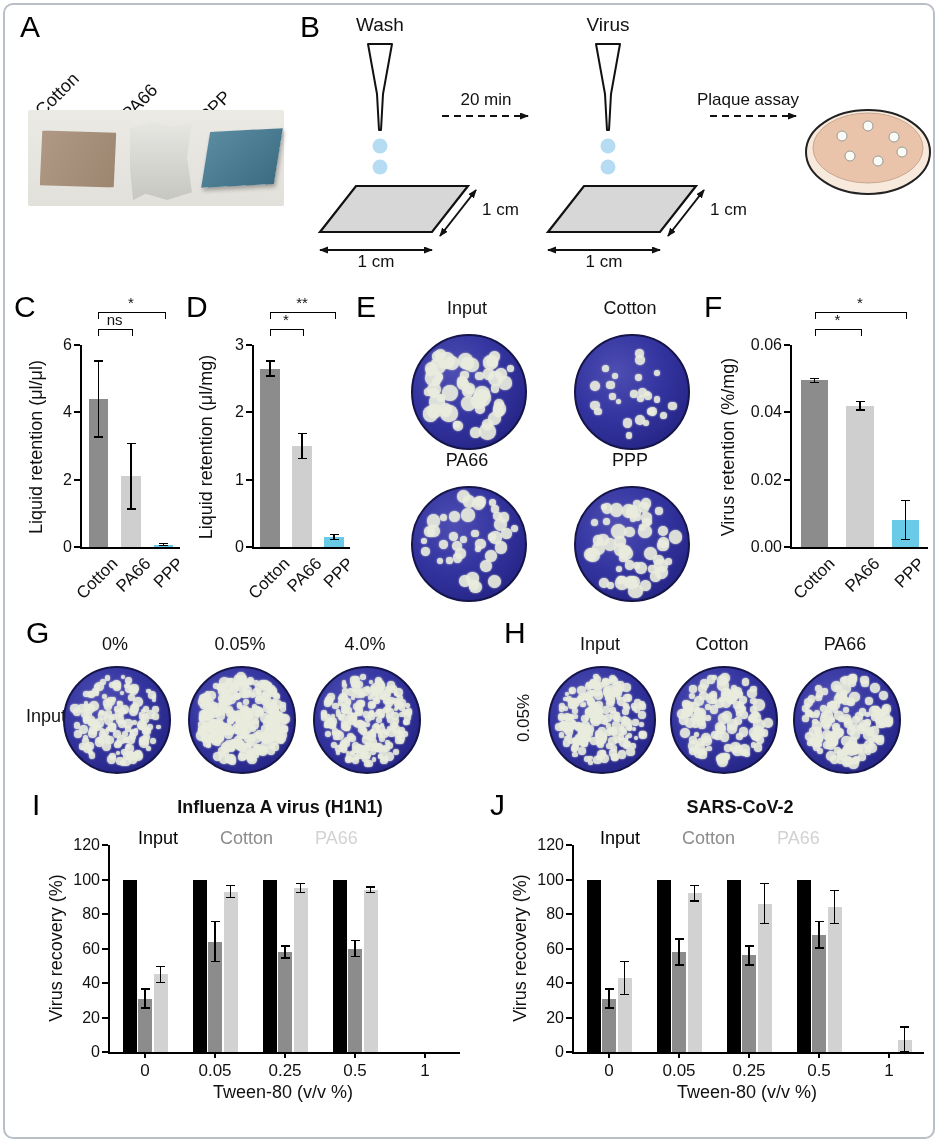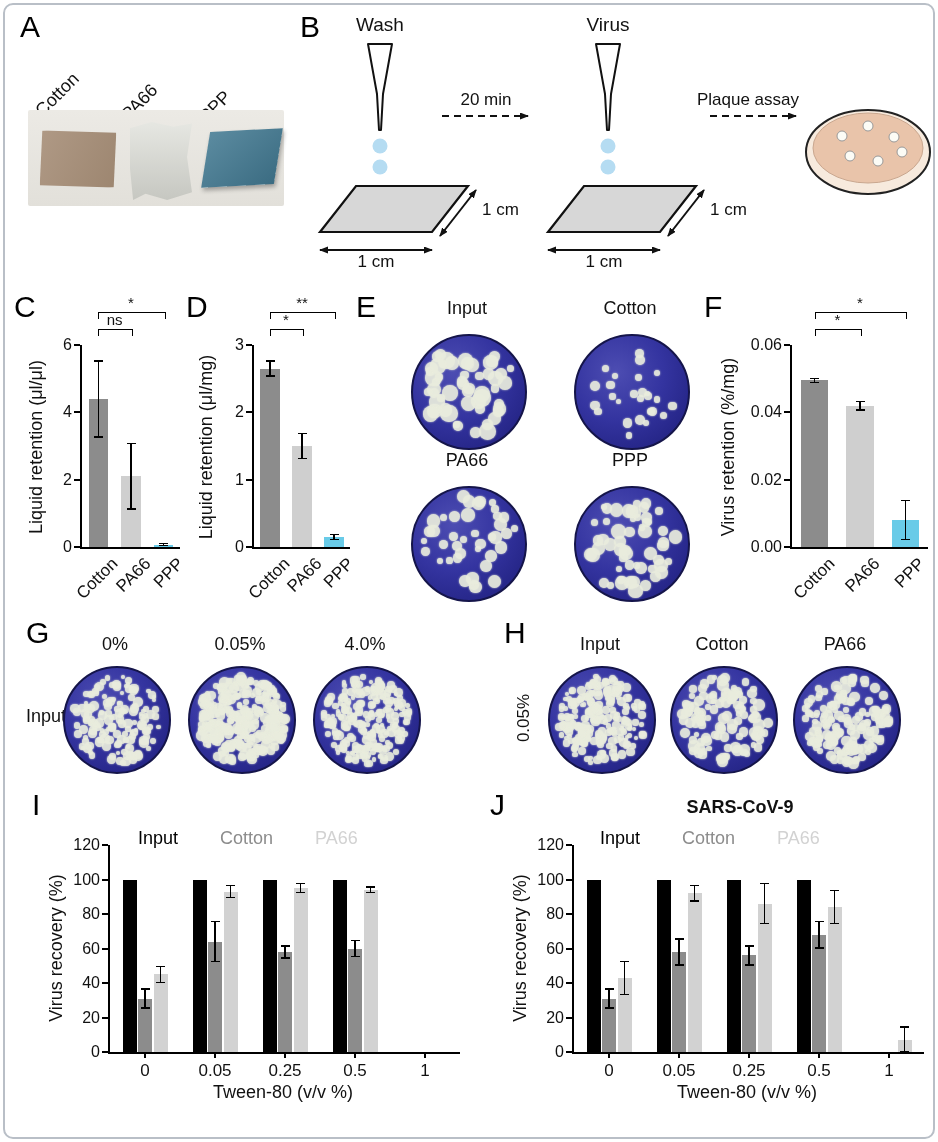--- a/index.html
+++ b/index.html
@@ -1597,20 +1597,21 @@
       <div class="plaque" style="left: 64px; top: 51.5px; width: 10.6px; height: 10.6px;"></div>
       <div class="plaque" style="left: 16.7px; top: 53.1px; width: 9.9px; height: 9.9px;"></div>
       <div class="plaque" style="left: 73.6px; top: 69.5px; width: 5.2px; height: 5.2px;"></div>
       <div class="plaque" style="left: 12.9px; top: 27px; width: 7.5px; height: 7.5px;"></div>
       <div class="plaque" style="left: 51.5px; top: 30.1px; width: 7px; height: 7px;"></div>
       <div class="plaque" style="left: 30.1px; top: 64.4px; width: 10.3px; height: 10.3px;"></div>
       <div class="plaque" style="left: 30.3px; top: 52.2px; width: 6.9px; height: 6.9px;"></div>
     </div>
 
   <div class="letter" style="left:32px;top:788px">I</div>
+  <div class="ctitle" style="left:280px;top:797px">Influenza A virus (H1N1)</div>
   <div class="ylab" style="left:56px;top:948px">Virus recovery (%)</div>
   <div class="legend" style="left:138px;top:828px">
       <span style="color: rgb(0, 0, 0);">Input</span>
       <span style="color: rgb(140, 140, 140);">Cotton</span>
       <span style="color: rgb(210, 210, 210);">PA66</span>
     </div>
   <div class="plot grouped" style="left:108px;top:845px;width:350px;height:207px">
       <div class="tick" style="left: -8px; top: 206px; width: 6px; height: 2px;"></div>
       <div class="ticklab" style="left: -10px; top: 207px;">0</div>
       <div class="tick" style="left: -8px; top: 171.5px; width: 6px; height: 2px;"></div>
@@ -1668,21 +1669,21 @@
       <div class="err" style="left: 256px; top: 41.4px; width: 9px; height: 1.5px;"></div>
       <div class="err" style="left: 256px; top: 46.8px; width: 9px; height: 1.5px;"></div>
       <div class="tick" style="left: 244px; top: 207px; width: 2px; height: 6px;"></div>
       <div class="gxlab" style="left: 245px; top: 216px;">0.5</div>
       <div class="tick" style="left: 314px; top: 207px; width: 2px; height: 6px;"></div>
       <div class="gxlab" style="left: 315px; top: 216px;">1</div>
     </div>
   <div class="xtitle" style="left:283px;top:1082px">Tween-80 (v/v %)</div>
 
   <div class="letter" style="left:490px;top:788px">J</div>
-  <div class="ctitle" style="left:740px;top:797px">SARS-CoV-9</div>
+  <div class="ctitle" style="left:740px;top:797px">SARS-CoV-2</div>
   <div class="ylab" style="left:520px;top:948px">Virus recovery (%)</div>
   <div class="legend" style="left:600px;top:828px">
       <span style="color: rgb(0, 0, 0);">Input</span>
       <span style="color: rgb(140, 140, 140);">Cotton</span>
       <span style="color: rgb(210, 210, 210);">PA66</span>
     </div>
   <div class="plot grouped" style="left:572px;top:845px;width:350px;height:207px">
       <div class="tick" style="left: -8px; top: 206px; width: 6px; height: 2px;"></div>
       <div class="ticklab" style="left: -10px; top: 207px;">0</div>
       <div class="tick" style="left: -8px; top: 171.5px; width: 6px; height: 2px;"></div>

